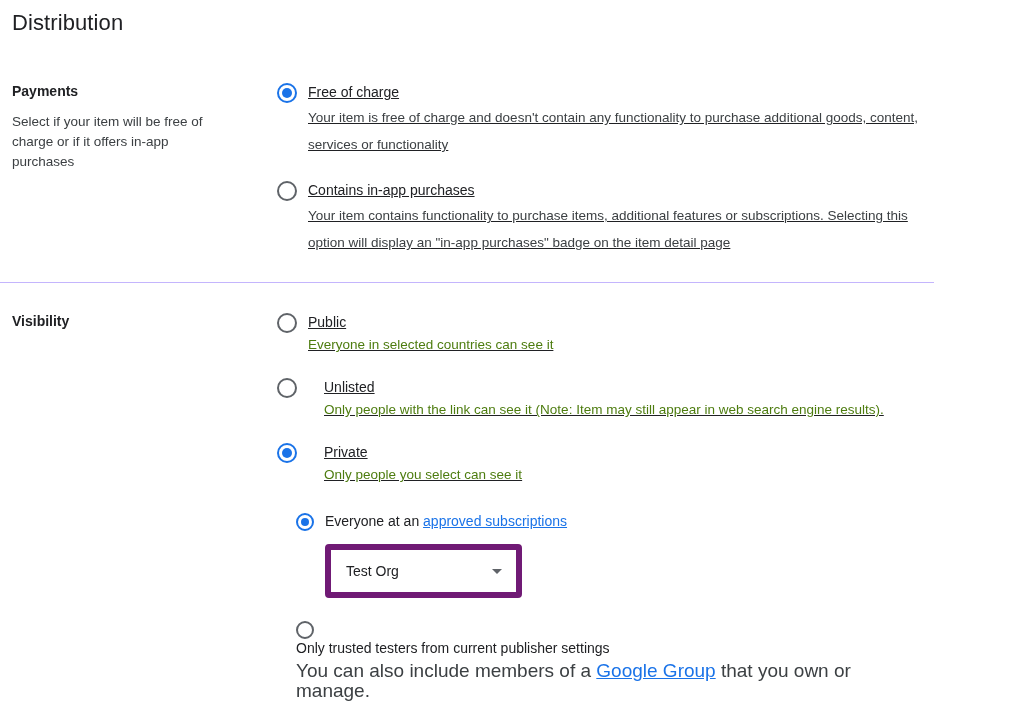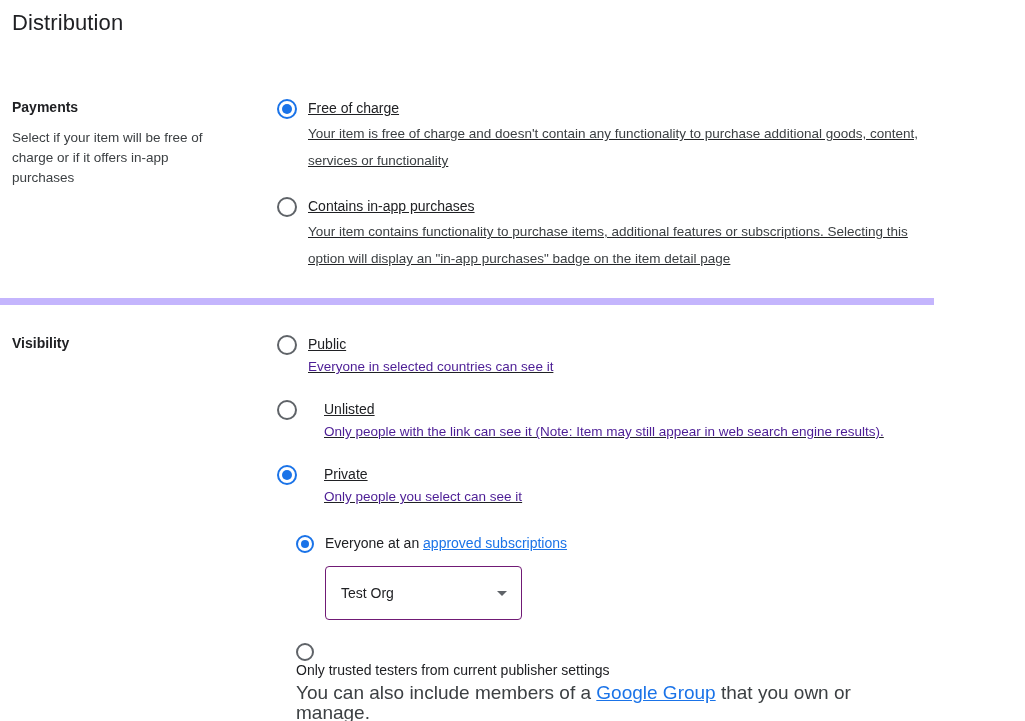--- a/index.html
+++ b/index.html
@@ -27,23 +27,23 @@
     color: #202124;
     padding: 10px 0 0 12px;
     letter-spacing: 0.1px;
   }
   .section {
     display: flex;
     padding: 0 12px;
     box-sizing: border-box;
   }
   .section-payments {
-    margin-top: 62px;
+    margin-top: 46px;
     padding-bottom: 26px;
-    border-bottom: 7px solid #c4b5fd;
+    border-bottom: 1px solid #c4b5fd;
   }
   .section-visibility {
     margin-top: 29px;
   }
   .label-col {
     width: 265px;
     flex: 0 0 265px;
     box-sizing: border-box;
     padding-right: 20px;
   }
@@ -130,21 +130,21 @@
   }
 
   
   .vis-opt + .vis-opt {
     margin-top: 22px;
     gap: 16px;
   }
   .vis-desc {
     font-size: 13.5px;
     line-height: 20px;
-    color: #4c1d95;
+    color: #4d7c0f;
     margin-top: 3px;
   }
 
   .sub-block {
     margin-left: 19px;
     margin-top: 27px;
   }
   .sub-row {
     display: flex;
     align-items: flex-start;
@@ -158,21 +158,21 @@
     color: #1a73e8;
     text-decoration: underline;
     cursor: pointer;
   }
   .select {
     margin-top: 13px;
     margin-left: 29px;
     width: 197px;
     height: 54px;
     box-sizing: border-box;
-    border: 1px solid #701a75;
+    border: 6px solid #701a75;
     border-radius: 4px;
     display: flex;
     align-items: center;
     padding: 0 14px 0 15px;
     justify-content: space-between;
     background: #fff;
     cursor: pointer;
   }
   .select-value {
     font-size: 14px;

